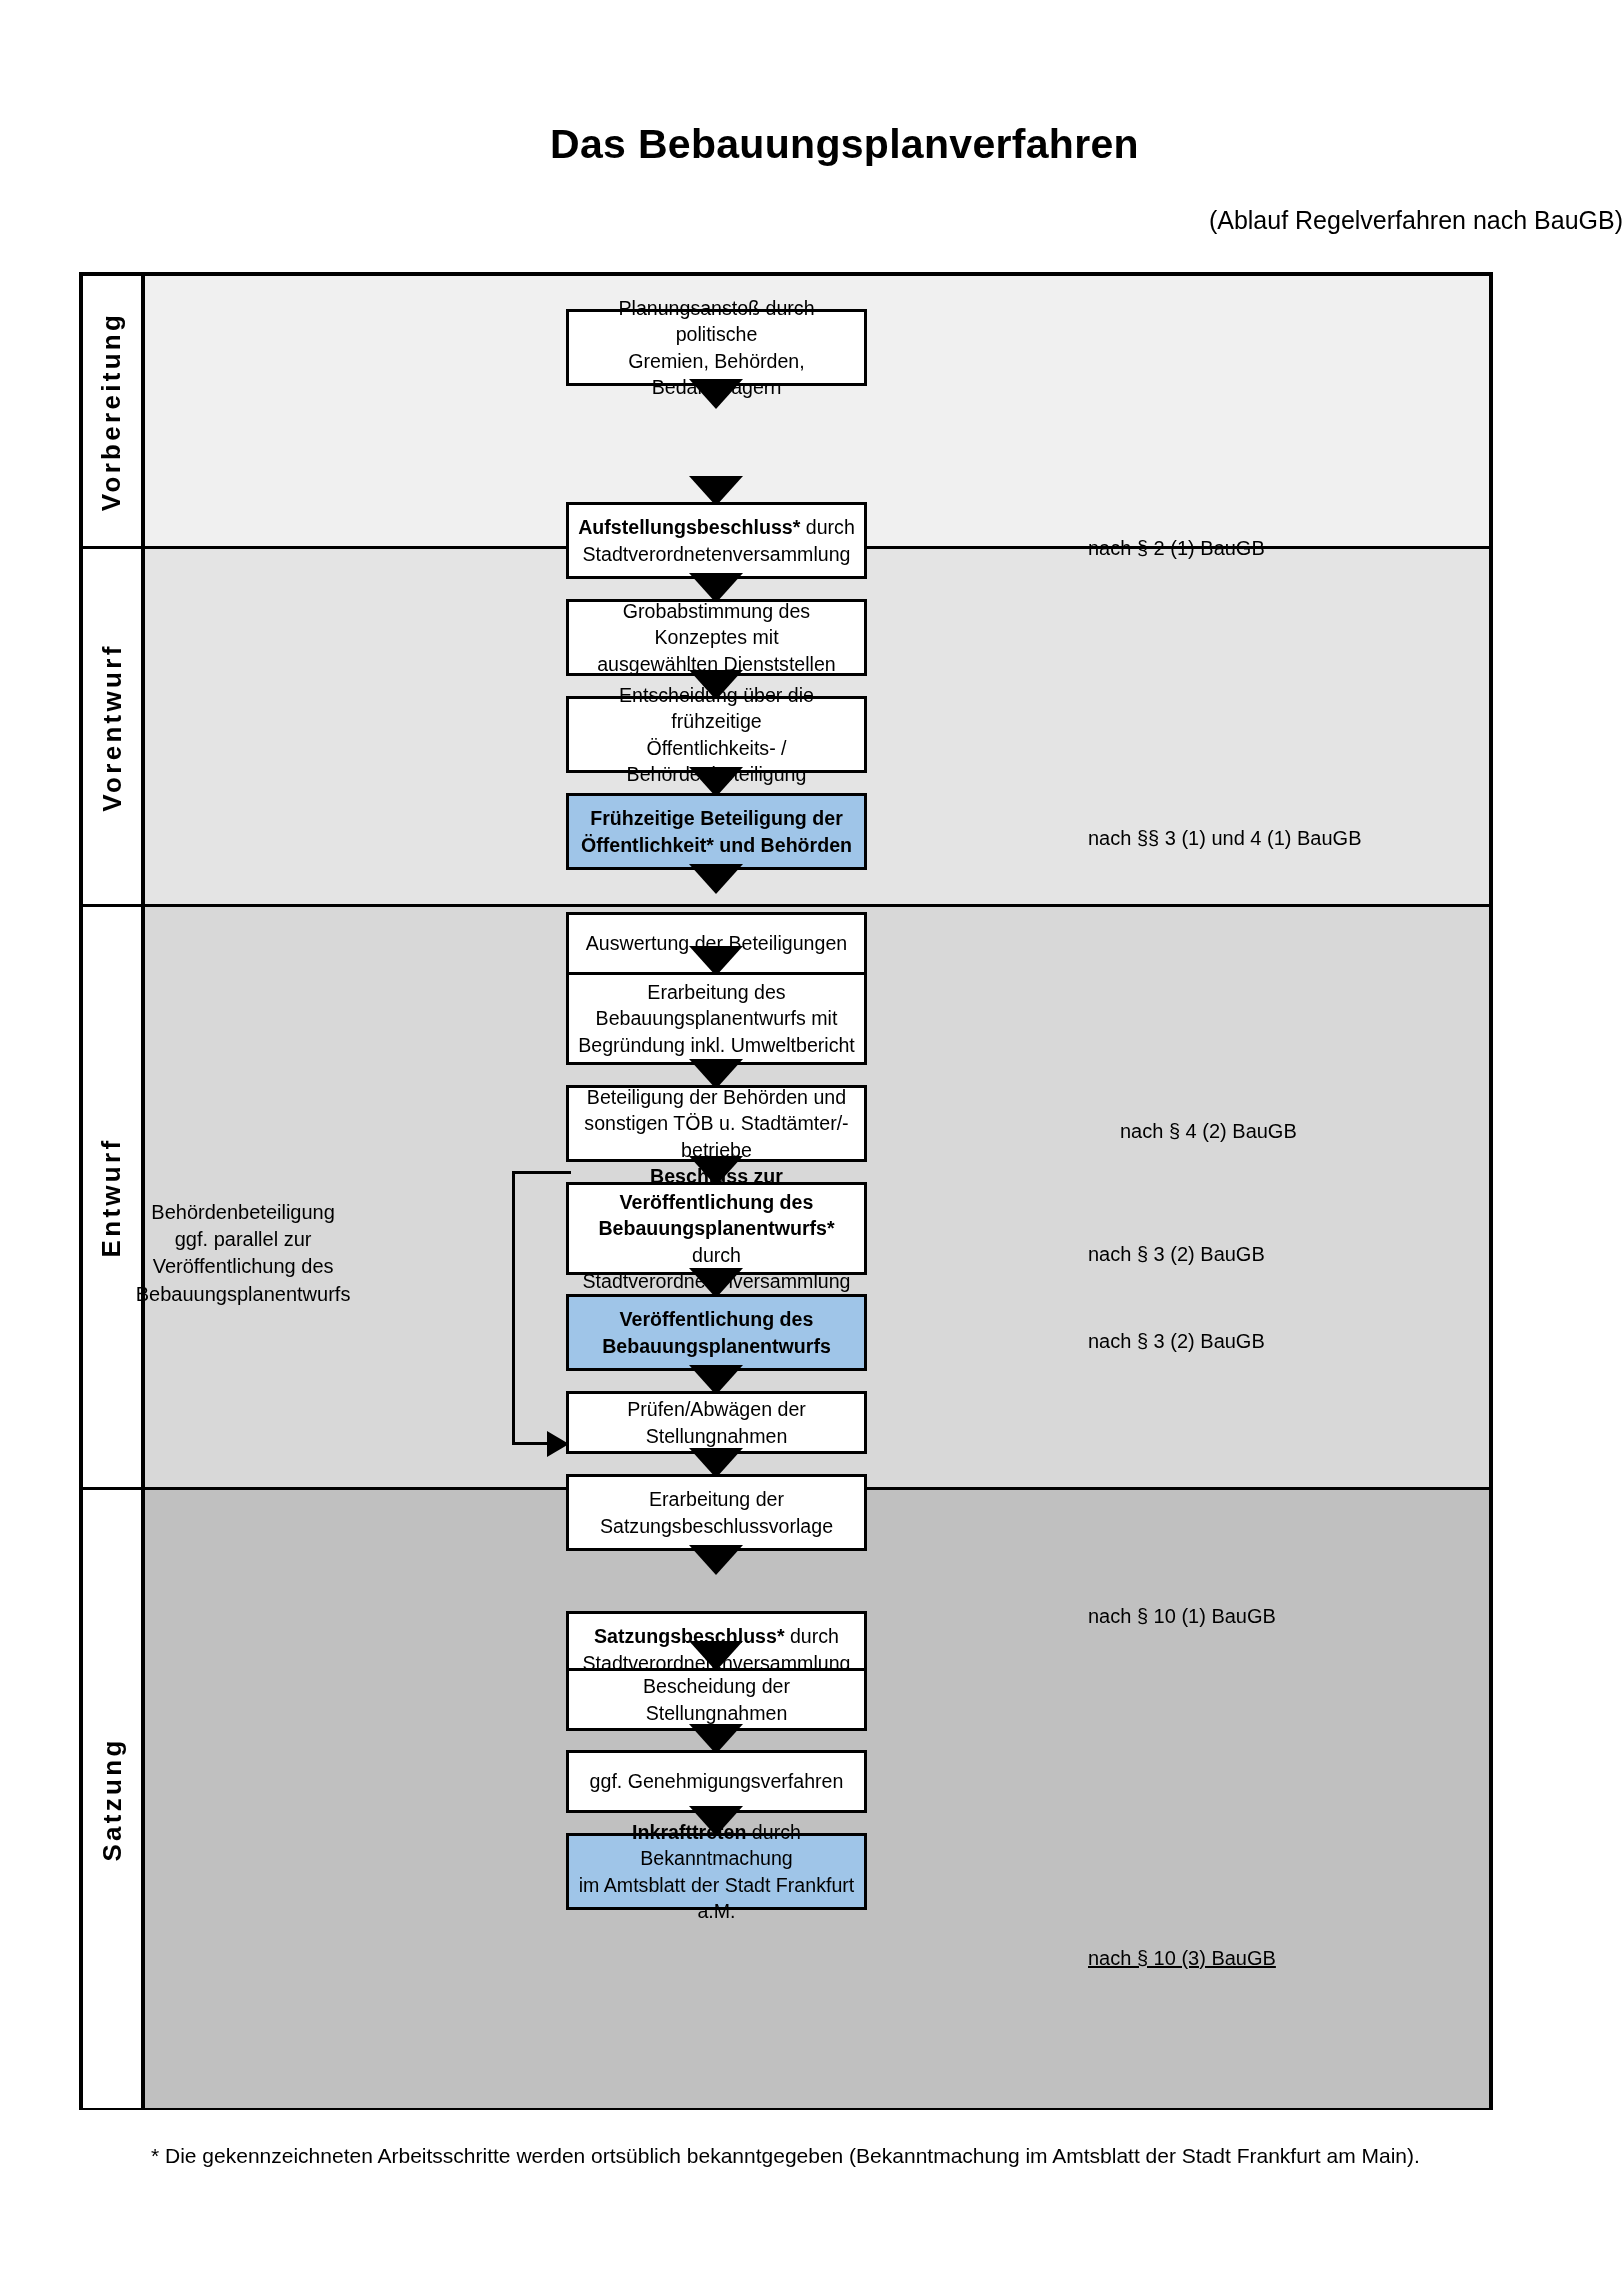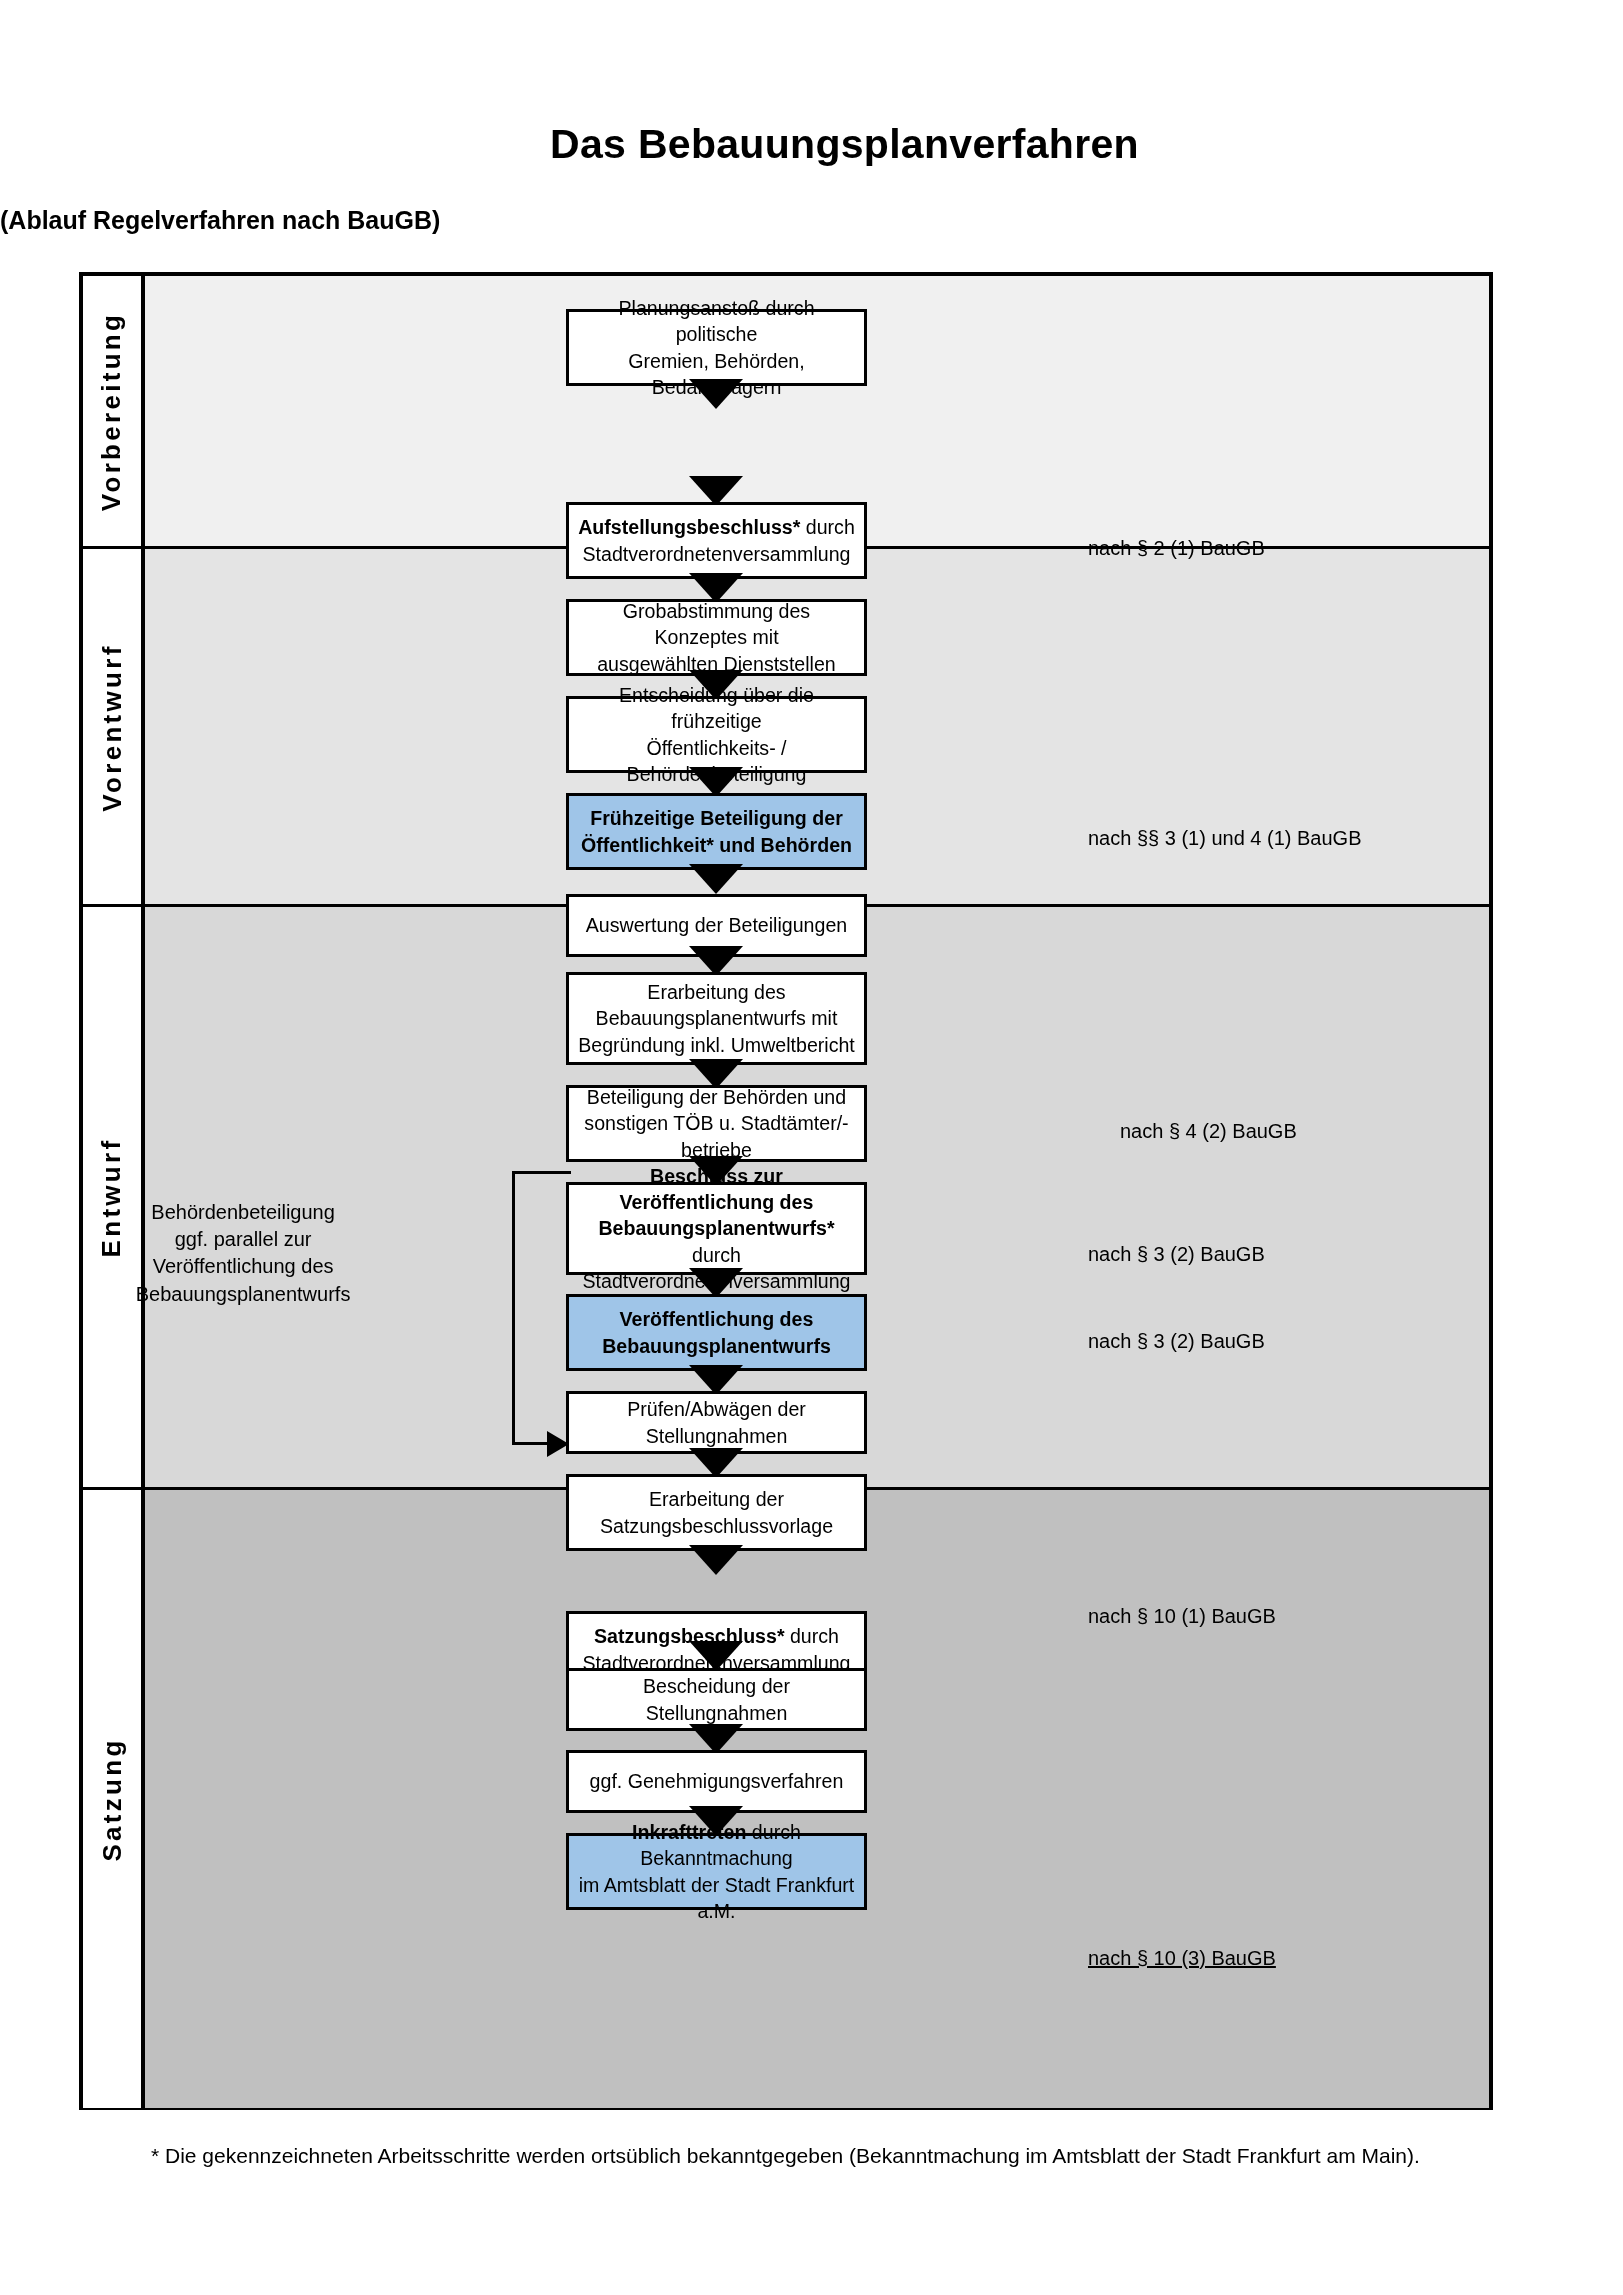--- a/index.html
+++ b/index.html
@@ -2,22 +2,22 @@
 <html style="font-size:10.5px"><head>
 <meta charset="utf-8">
 <style>
   html,body{margin:0;padding:0;background:#fff;}
   body{width:1623px;height:2295px;position:relative;
        font-family:"Liberation Sans","DejaVu Sans",sans-serif;color:#000;}
 
   
   #title{position:absolute;left:0;top:121px;width:1623px;text-align:center;
          font-size:41px;font-weight:bold;letter-spacing:0.3px;padding-left:33px;}
-  #subtitle{position:absolute;left:0;top:206px;width:1623px;text-align:left;
-            font-size:25px;font-weight:bold;}
+  #subtitle{position:absolute;left:0;top:206px;width:1623px;text-align:right;
+            font-size:25px;font-weight:normal;}
 
   
   #frame{position:absolute;left:79px;top:272px;width:1414px;height:1838px;
          border:4.6px solid #000;box-sizing:border-box;}
 
   
   .band{position:absolute;left:0;right:0;box-sizing:border-box;}
   .band .labelcell{position:absolute;left:0;top:0;bottom:0;width:62px;
         background:#fff;border-right:4.6px solid #000;box-sizing:border-box;
         display:flex;align-items:center;justify-content:center;}
@@ -142,21 +142,21 @@
   <div class="arw" style="left:606px;top:491px;"></div>
 
   <div class="box hl" style="top:517px;height:77px;font-weight:bold;">
     <div>
       <span>Frühzeitige Beteiligung der</span>
       <span>Öffentlichkeit* und Behörden</span>
     </div>
   </div>
   <div class="arw" style="left:606px;top:588px;"></div>
 
-  <div class="box" style="top:618px;height:63px;">
+  <div class="box" style="top:636px;height:63px;">
     <div>
       <span>Auswertung der Beteiligungen</span>
     </div>
   </div>
   <div class="arw" style="left:606px;top:670px;"></div>
 
   <div class="box" style="top:696px;height:93px;">
     <div>
       <span>Erarbeitung des</span>
       <span>Bebauungsplanentwurfs mit</span>

